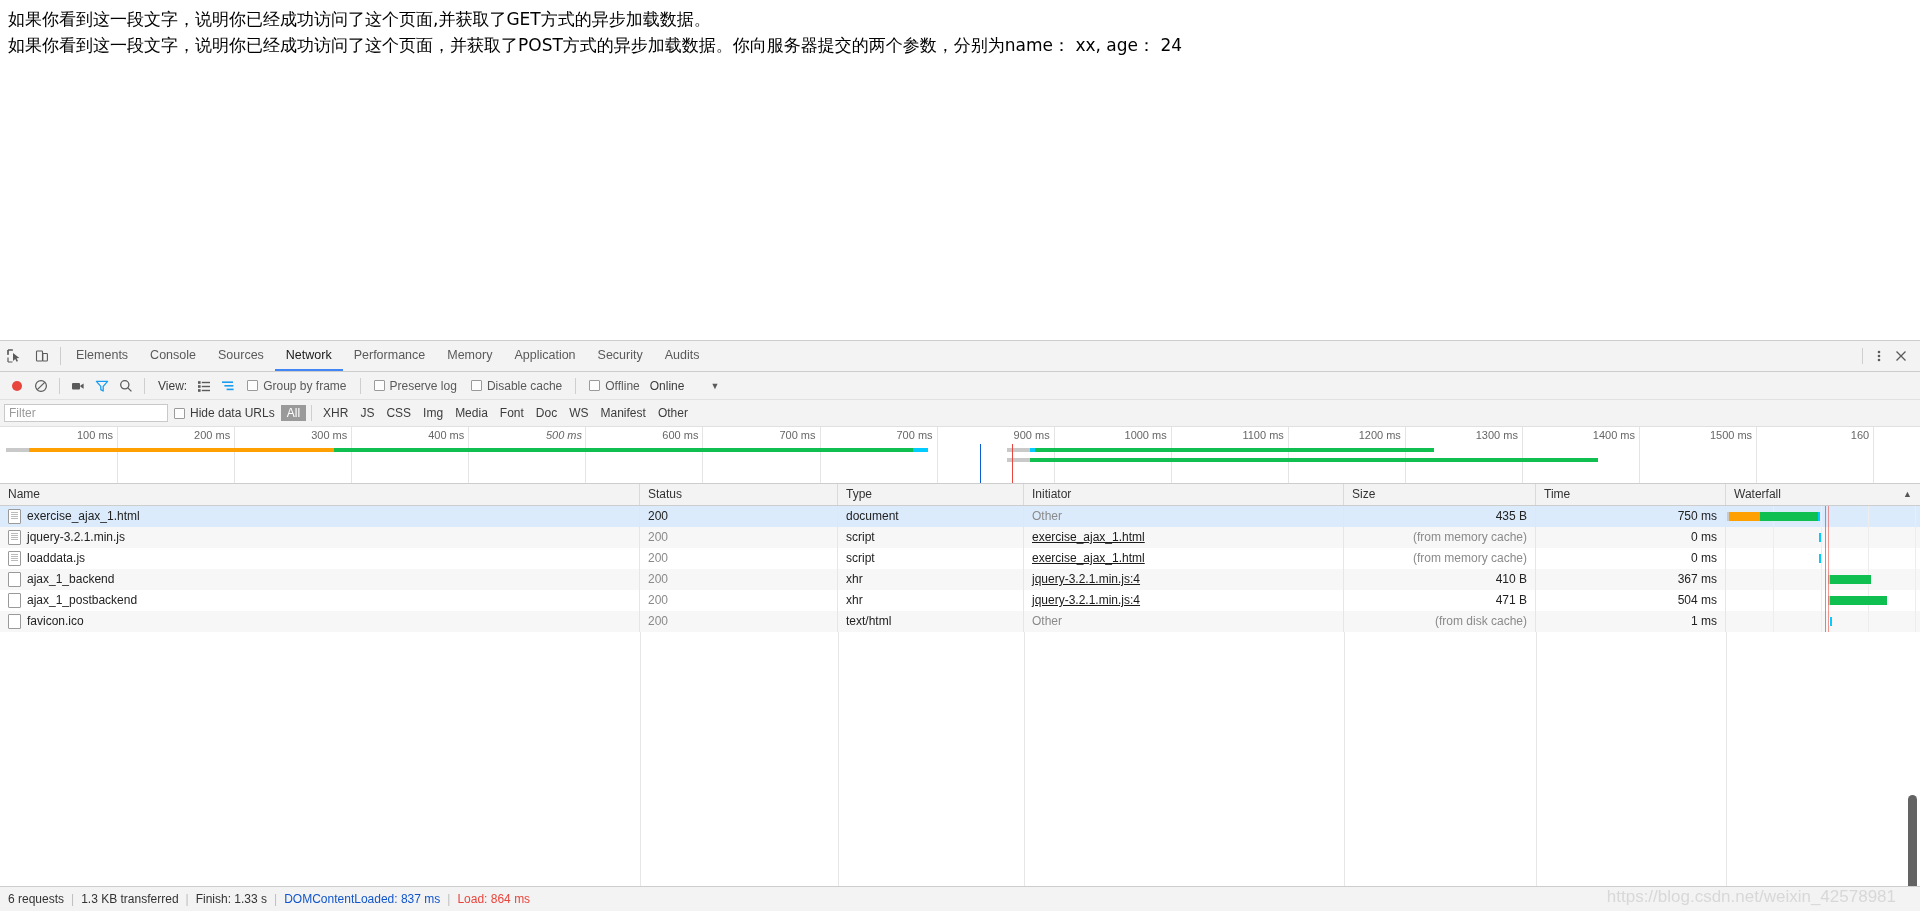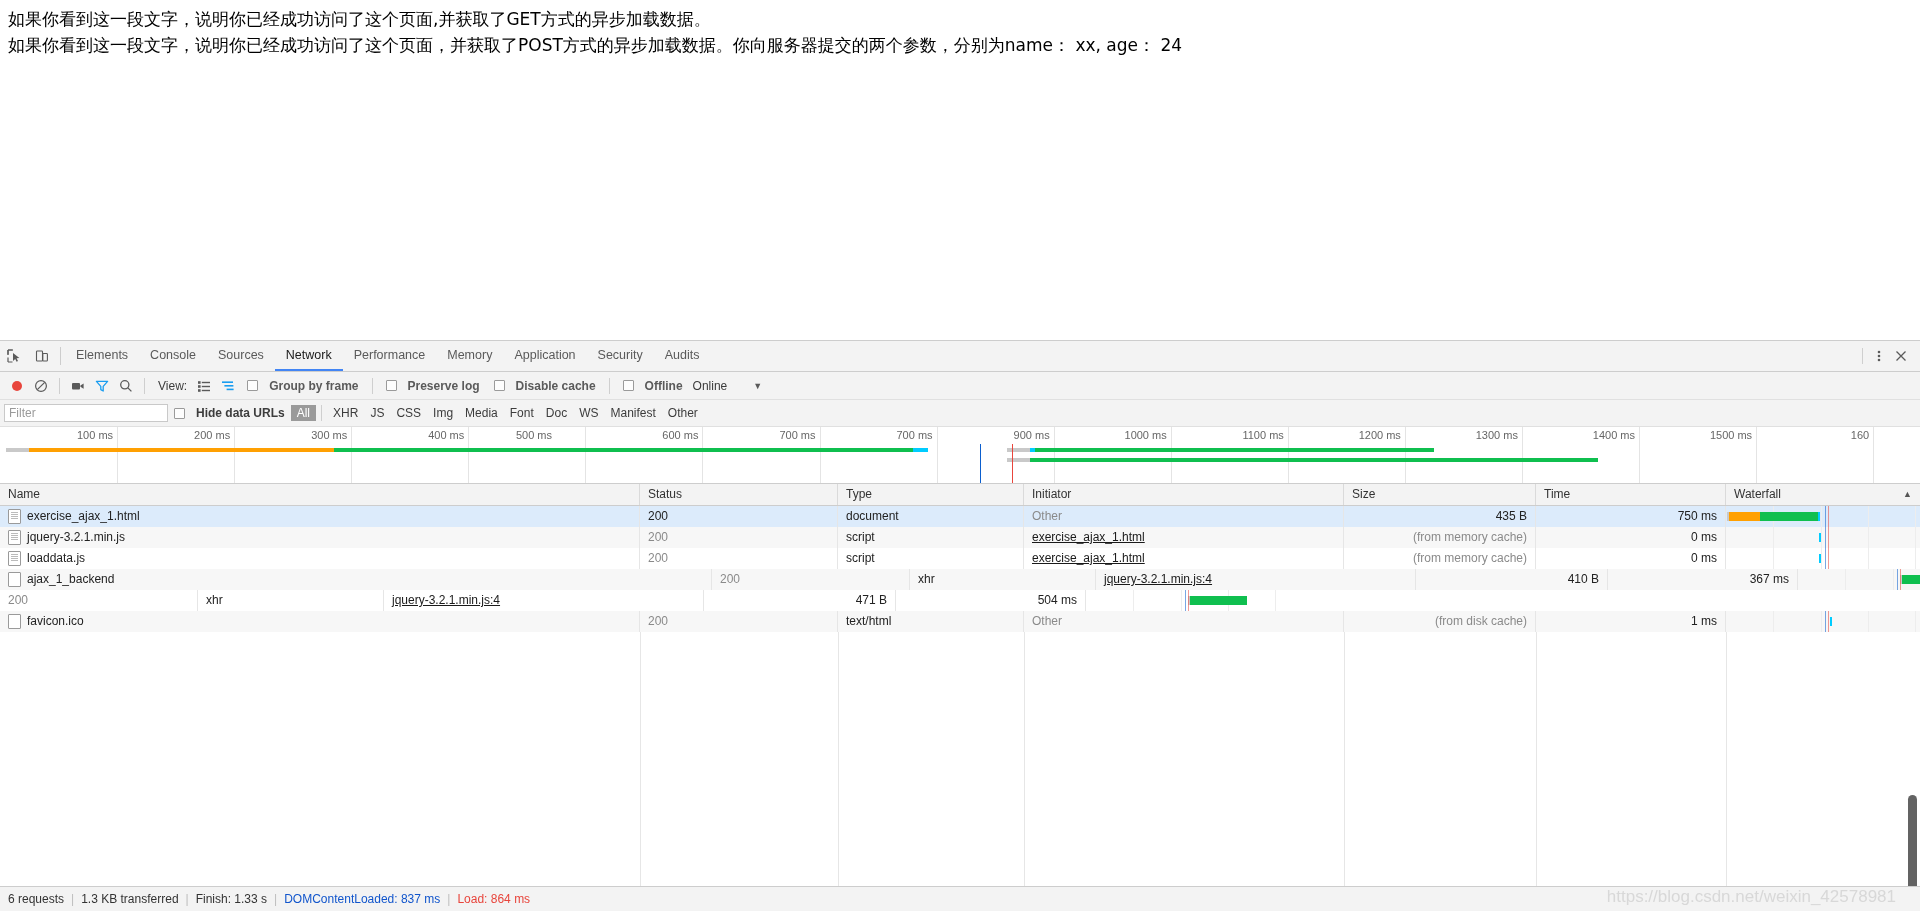--- a/index.html
+++ b/index.html
@@ -95,24 +95,23 @@
   .cbx {
     width: 11px; height: 11px;
     border: 1px solid #9a9a9a;
     background: #fdfdfd;
     border-radius: 1px;
     display: inline-block;
     box-sizing: border-box;
     vertical-align: middle;
   }
   .cbx-wrap {
-    display: flex; align-items: center; gap: 11px;
+    display: flex; align-items: center; gap: 5px;
     color: #5a5a5a; font-size: 12px; cursor: pointer; padding: 0 6px;
     white-space: nowrap;
-    font-weight: bold;
   }
   .vsep { width: 1px; height: 16px; background: #cfcfcf; margin: 0 5px; }
   .icon-btn {
     width: 22px; height: 22px;
     display: flex; align-items: center; justify-content: center;
     cursor: pointer; border-radius: 2px;
   }
   
   #filterbar {
     height: 26px;
@@ -445,21 +444,21 @@
     <div id="ruler">
         <div class="tick" style="left: 117.073px;"></div>
         <div class="tick-lbl" style="left: 117.073px;">100 ms</div>
         <div class="tick" style="left: 234.146px;"></div>
         <div class="tick-lbl" style="left: 234.146px;">200 ms</div>
         <div class="tick" style="left: 351.22px;"></div>
         <div class="tick-lbl" style="left: 351.22px;">300 ms</div>
         <div class="tick" style="left: 468.293px;"></div>
         <div class="tick-lbl" style="left: 468.293px;">400 ms</div>
         <div class="tick" style="left: 585.366px;"></div>
-        <div class="tick-lbl" style="left: 556px;">500 ms</div>
+        <div class="tick-lbl" style="left: 586px; font-style: italic;">500 ms</div>
         <div class="tick" style="left: 702.439px;"></div>
         <div class="tick-lbl" style="left: 702.439px;">600 ms</div>
         <div class="tick" style="left: 819.512px;"></div>
         <div class="tick-lbl" style="left: 819.512px;">700 ms</div>
         <div class="tick" style="left: 936.585px;"></div>
         <div class="tick-lbl" style="left: 936.585px;">700 ms</div>
         <div class="tick" style="left: 1053.66px;"></div>
         <div class="tick-lbl" style="left: 1053.66px;">900 ms</div>
         <div class="tick" style="left: 1170.73px;"></div>
         <div class="tick-lbl" style="left: 1170.73px;">1000 ms</div>
@@ -565,41 +564,45 @@
             <div class="wf-grid" style="left: 47.3171px;"></div>
             <div class="wf-grid" style="left: 94.6341px;"></div>
             <div class="wf-grid" style="left: 141.951px;"></div>
             <div class="wf-grid" style="left: 189.268px;"></div>
             <div class="wf-bar" style="left: 93.4512px; width: 2px; background: rgb(0, 204, 255);"></div>
             <div class="wf-tick" style="left: 99.011px; background: rgb(11, 95, 206); opacity: 0.55;"></div>
             <div class="wf-tick" style="left: 102.205px; background: rgb(232, 69, 60); opacity: 0.55;"></div>
           </div>
         </div>
         <div class="grow alt">
-          <div class="gcell name-cell" style="width: 712px;">
+          <div class="gcell name-cell" style="width: 640px;">
             <span class="file-ico"></span>
             <span>ajax_1_backend</span>
           </div>
           <div class="gcell muted" style="width: 198px;">200</div>
           <div class="gcell" style="width: 186px;">xhr</div>
           <div class="gcell" style="width: 320px;"><span style="text-decoration: underline; cursor: pointer; color: rgb(26, 26, 26);">jquery-3.2.1.min.js:4</span></div>
           <div class="gcell num" style="width: 192px;">410 B</div>
           <div class="gcell num" style="width: 190px;">367 ms</div>
           <div class="wf-cell">
             <div class="wf-grid" style="left: 47.3171px;"></div>
             <div class="wf-grid" style="left: 94.6341px;"></div>
             <div class="wf-grid" style="left: 141.951px;"></div>
             <div class="wf-grid" style="left: 189.268px;"></div>
             <div class="wf-bar" style="left: 101.732px; width: 2.36585px; background: rgb(201, 201, 201);"></div>
             <div class="wf-bar" style="left: 104.098px; width: 40.811px; background: rgb(15, 191, 79);"></div>
             <div class="wf-tick" style="left: 99.011px; background: rgb(11, 95, 206); opacity: 0.55;"></div>
             <div class="wf-tick" style="left: 102.205px; background: rgb(232, 69, 60); opacity: 0.55;"></div>
           </div>
         </div>
         <div class="grow">
+          <div class="gcell name-cell" style="width: 640px;">
+            <span class="file-ico"></span>
+            <span>ajax_1_postbackend</span>
+          </div>
           <div class="gcell muted" style="width: 198px;">200</div>
           <div class="gcell" style="width: 186px;">xhr</div>
           <div class="gcell" style="width: 320px;"><span style="text-decoration: underline; cursor: pointer; color: rgb(26, 26, 26);">jquery-3.2.1.min.js:4</span></div>
           <div class="gcell num" style="width: 192px;">471 B</div>
           <div class="gcell num" style="width: 190px;">504 ms</div>
           <div class="wf-cell">
             <div class="wf-grid" style="left: 47.3171px;"></div>
             <div class="wf-grid" style="left: 94.6341px;"></div>
             <div class="wf-grid" style="left: 141.951px;"></div>
             <div class="wf-grid" style="left: 189.268px;"></div>

